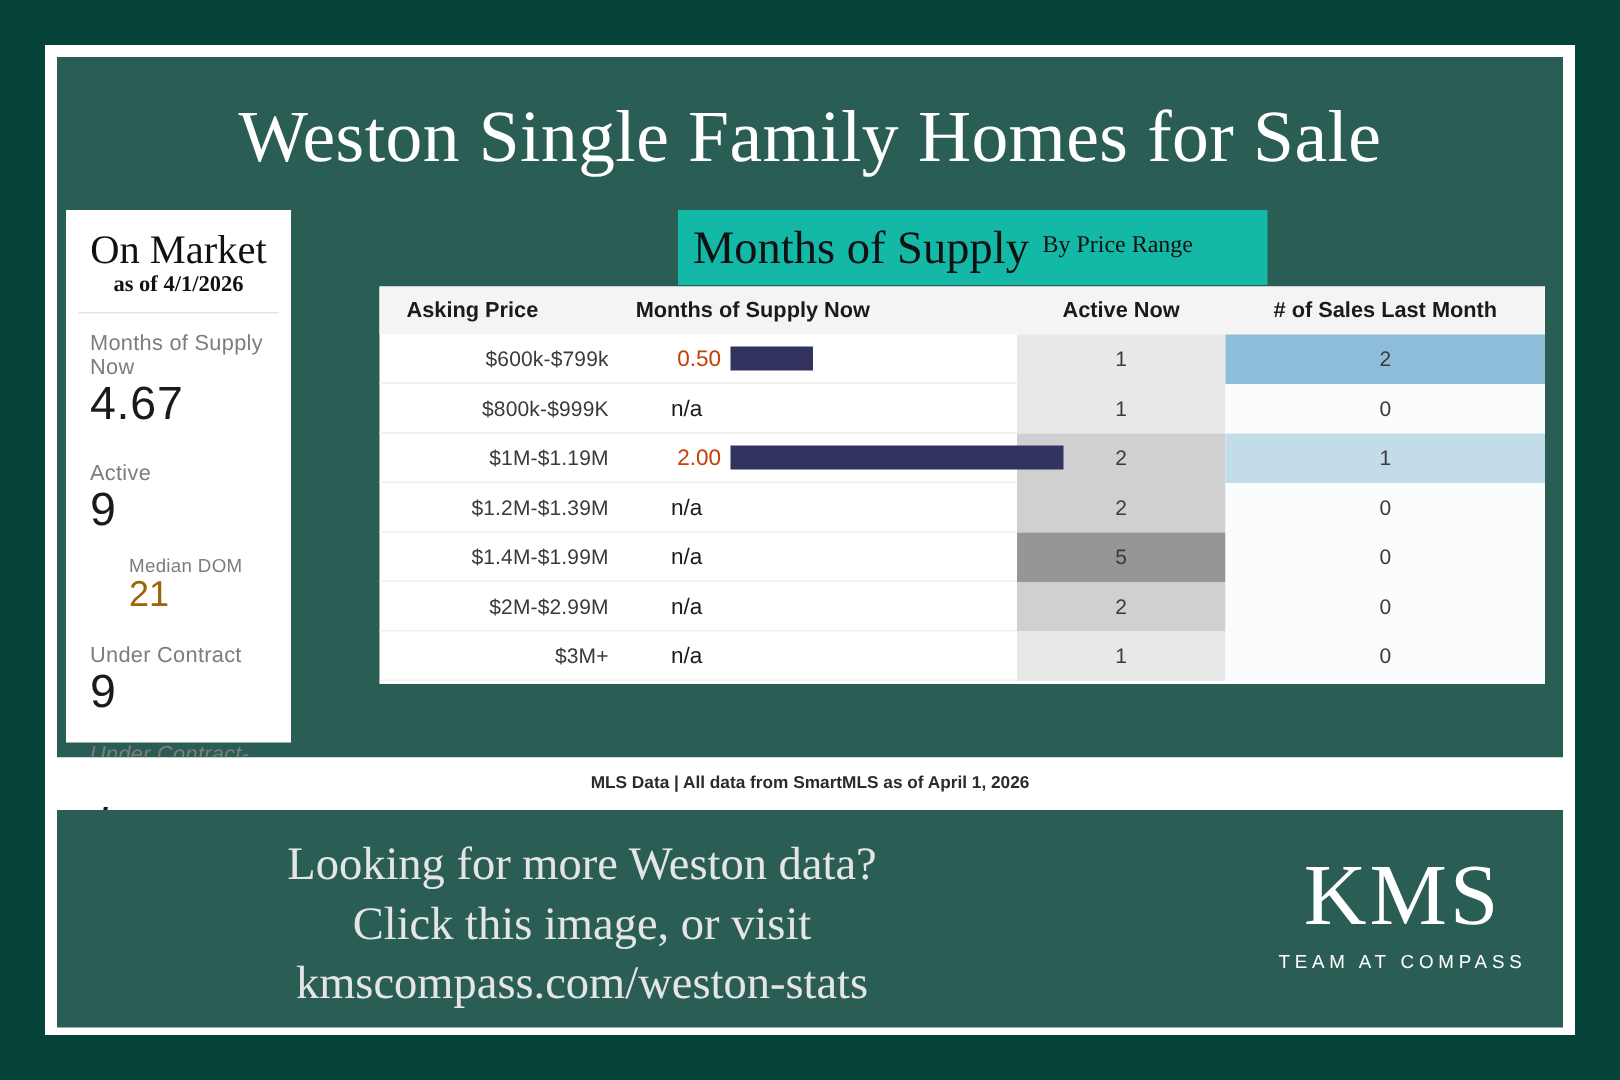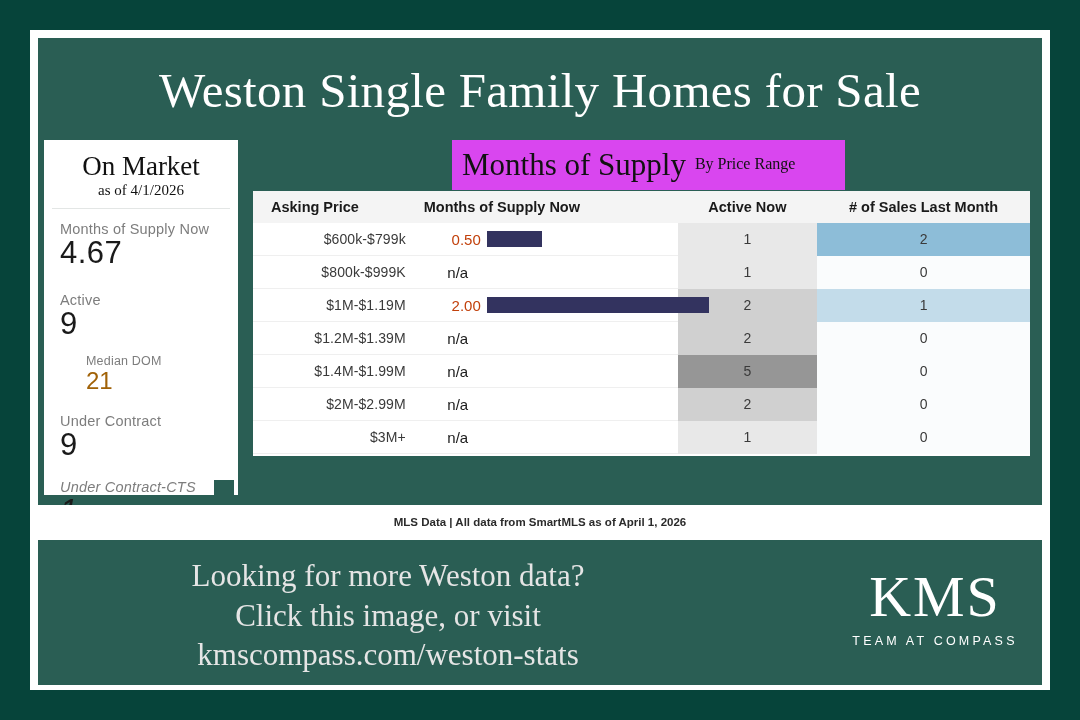--- a/index.html
+++ b/index.html
@@ -36,21 +36,21 @@
     font-size:49px;
     color:#FFFFFF;
     letter-spacing:.3px;
     white-space:nowrap;
   }
 
   
   #on-market-card {
     position:absolute;
     left:44px; top:140px;
-    width:194px; height:355px;
+    width:150px; height:355px;
     background:#FFFFFF;
   }
   #card-notch {
     position:absolute;
     left:214px; top:480px;
     width:20px; height:15px;
     background:#2A5E54;
   }
   .om-head {
     text-align:center;
@@ -58,21 +58,21 @@
   }
   .om-title {
     font-family:"Liberation Serif", serif;
     font-size:27px;
     color:#111;
     line-height:1.05;
   }
   .om-sub {
     font-family:"Liberation Serif", serif;
     font-size:15px;
-    font-weight:normal;
+    font-weight:bold;
     color:#111;
     margin-top:2px;
   }
   .om-divider {
     height:1px;
     background:#E3E6E5;
     margin:9px 8px 0 8px;
   }
   .om-block { padding:0 0 0 16px; }
   .om-label {
@@ -96,21 +96,21 @@
     font-size:24px;
     color:#a16207;
     line-height:1.1;
   }
 
   
   #mos-title-box {
     position:absolute;
     left:452px; top:140px;
     width:393px; height:50px;
-    background:#d946ef;
+    background:#14b8a6;
     display:flex;
     align-items:center;
     padding-left:10px;
   }
   #mos-title {
     font-family:"Liberation Serif", serif;
     font-size:31px;
     color:#111;
   }
   #mos-subtitle {

